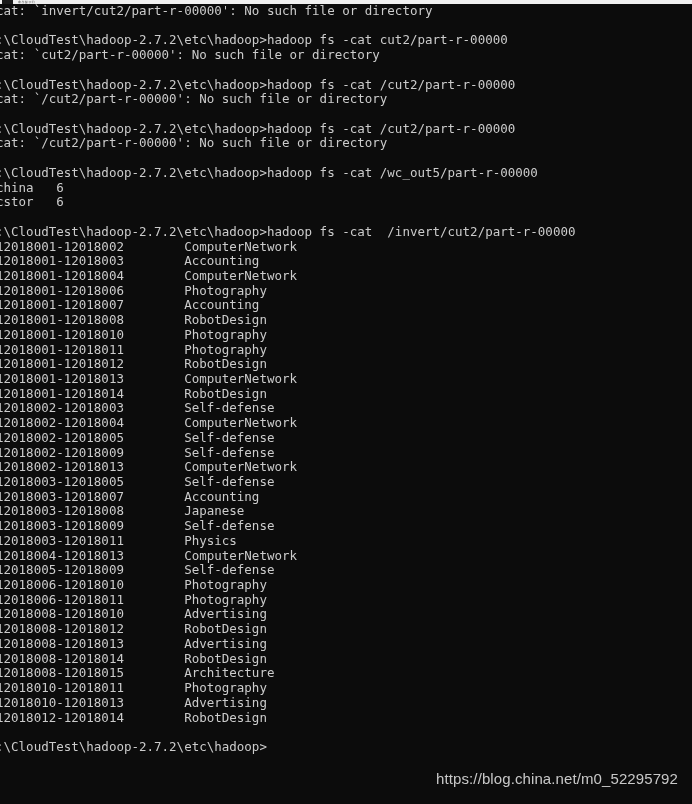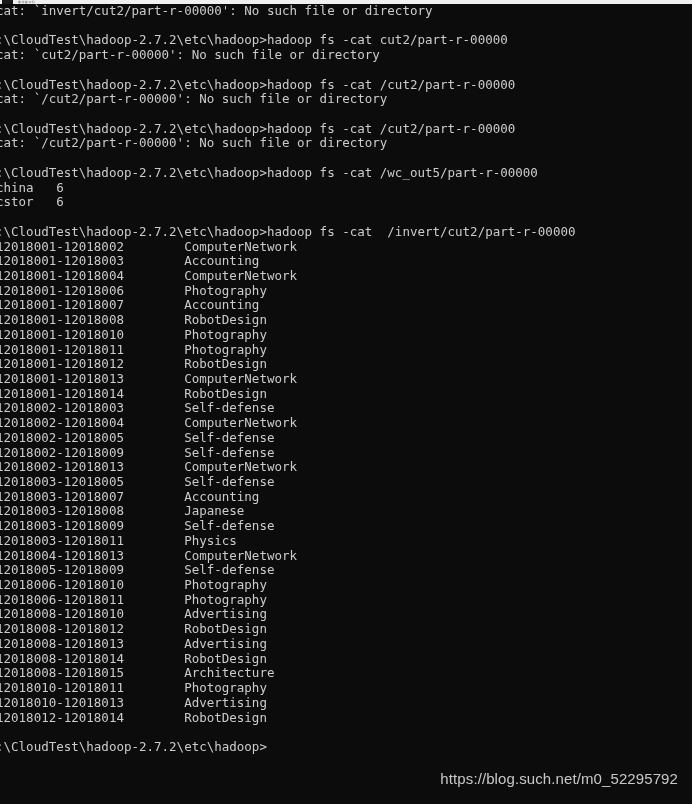--- a/index.html
+++ b/index.html
@@ -157,15 +157,15 @@
       <div class="console-line data-row">12018008-12018013        Advertising</div>
       <div class="console-line data-row">12018008-12018014        RobotDesign</div>
       <div class="console-line data-row">12018008-12018015        Architecture</div>
       <div class="console-line data-row">12018010-12018011        Photography</div>
       <div class="console-line data-row">12018010-12018013        Advertising</div>
       <div class="console-line data-row">12018012-12018014        RobotDesign</div>
       <div class="console-line blank"> </div>
       <div class="console-line prompt-line">:\CloudTest\hadoop-2.7.2\etc\hadoop&gt;</div>
     </div>
 
-  <div id="watermark">https://blog.such.net/m0_52295792</div>
+  <div id="watermark">https://blog.china.net/m0_52295792</div>
 
 </div>
 
 </body></html>

